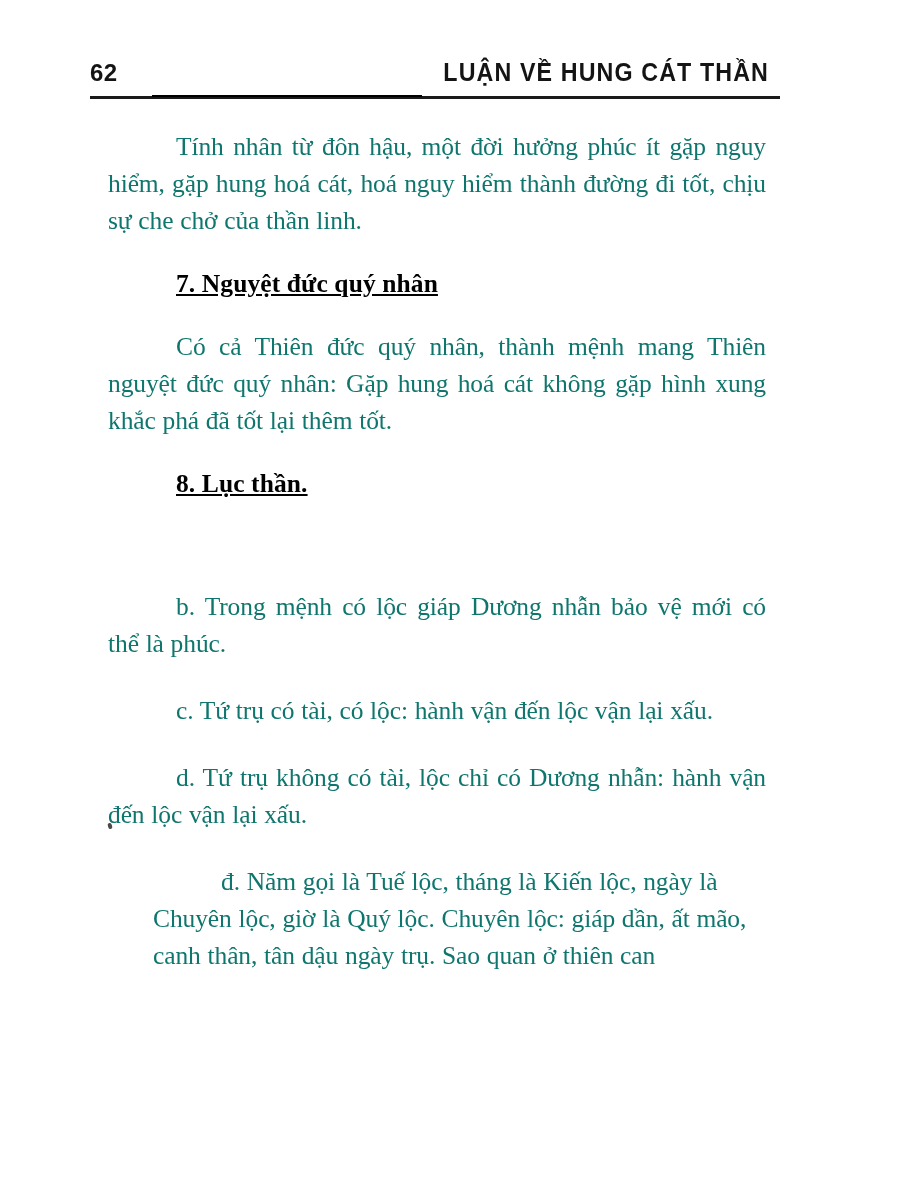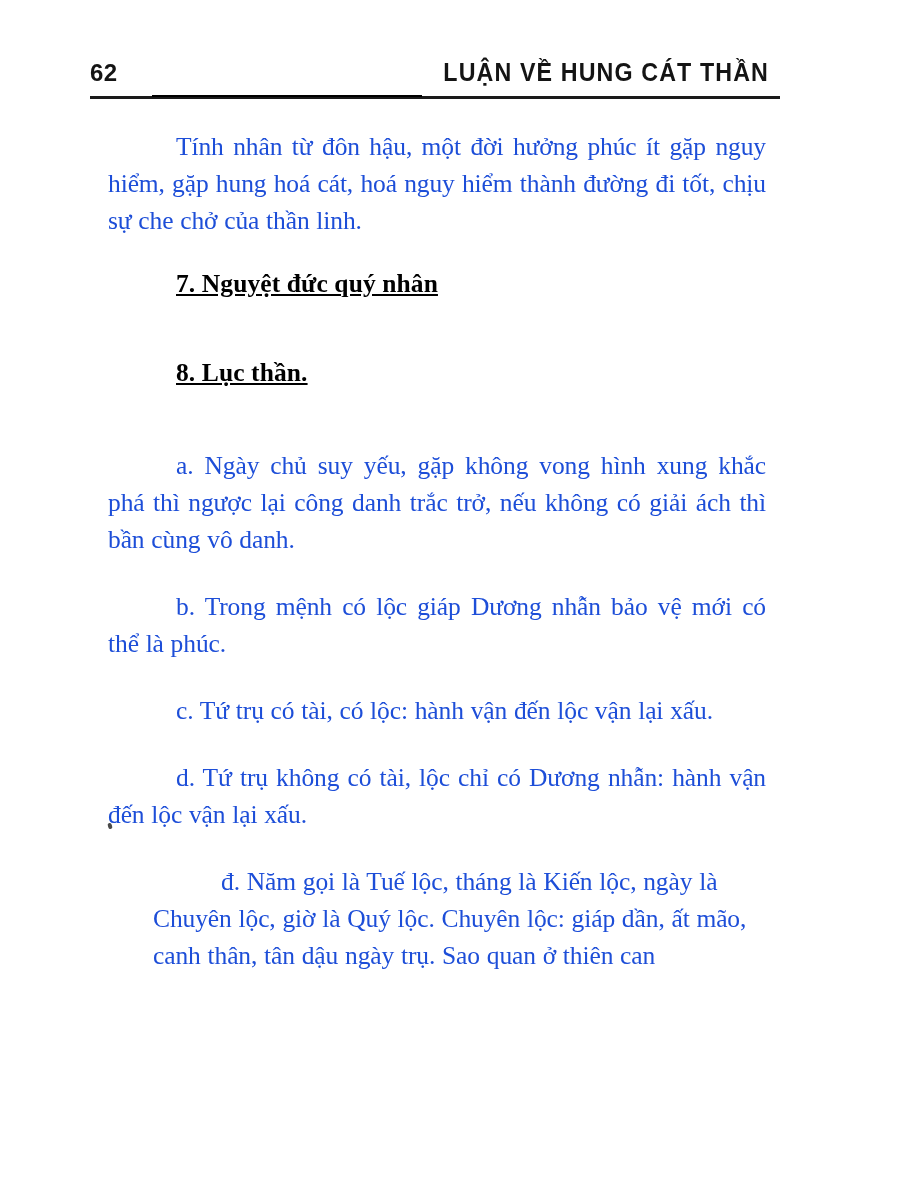--- a/index.html
+++ b/index.html
@@ -84,21 +84,21 @@
 
   p.para {
     margin: 0;
     text-align: justify;
     text-justify: inter-word;
     font-size: 25.5px;
     line-height: 37px;
     letter-spacing: -0.1px;
     word-spacing: 0.5px;
     text-indent: 68px;
-    color: #1d4ed8;
+    color: #0f766e;
   }
   p.para:last-child { text-align: left; margin-left: 45px; }
 
   p.heading {
     margin: 0;
     text-align: left;
     font-size: 25.5px;
     line-height: 37px;
     font-weight: 700;
     text-indent: 68px;
@@ -137,31 +137,31 @@
   <div class="body">
 
     <p class="para">Tính nhân từ đôn hậu, một đời hưởng phúc ít gặp nguy hiểm, gặp hung hoá cát, hoá nguy hiểm thành đường đi tốt, chịu sự che chở của thần linh.</p>
 
     <div class="gap-md"></div>
 
     <p class="heading">7. Nguyệt đức quý nhân</p>
 
     <div class="gap-md"></div>
 
+    <p class="para">Có cả Thiên đức quý nhân, thành mệnh mang Thiên nguyệt đức quý nhân: Gặp hung hoá cát không gặp hình xung khắc phá đã tốt lại thêm tốt.</p>
 
     <div class="gap-md"></div>
 
     <p class="heading">8. Lục thần.</p>
 
     <div class="gap-md"></div>
 
 
     <div class="gap-lg"></div>
 
-    <p class="para">a. Ngày chủ suy yếu, gặp không vong hình xung khắc phá thì ngược lại công danh trắc trở, nếu không có giải ách thì bần cùng vô danh.</p>
 
     <div class="gap-lg"></div>
 
     <p class="para">b. Trong mệnh có lộc giáp Dương nhẫn bảo vệ mới có thể là phúc.</p>
 
     <div class="gap-lg"></div>
 
     <p class="para">c. Tứ trụ có tài, có lộc: hành vận đến lộc vận lại xấu.</p>
 
     <div class="gap-lg"></div>

